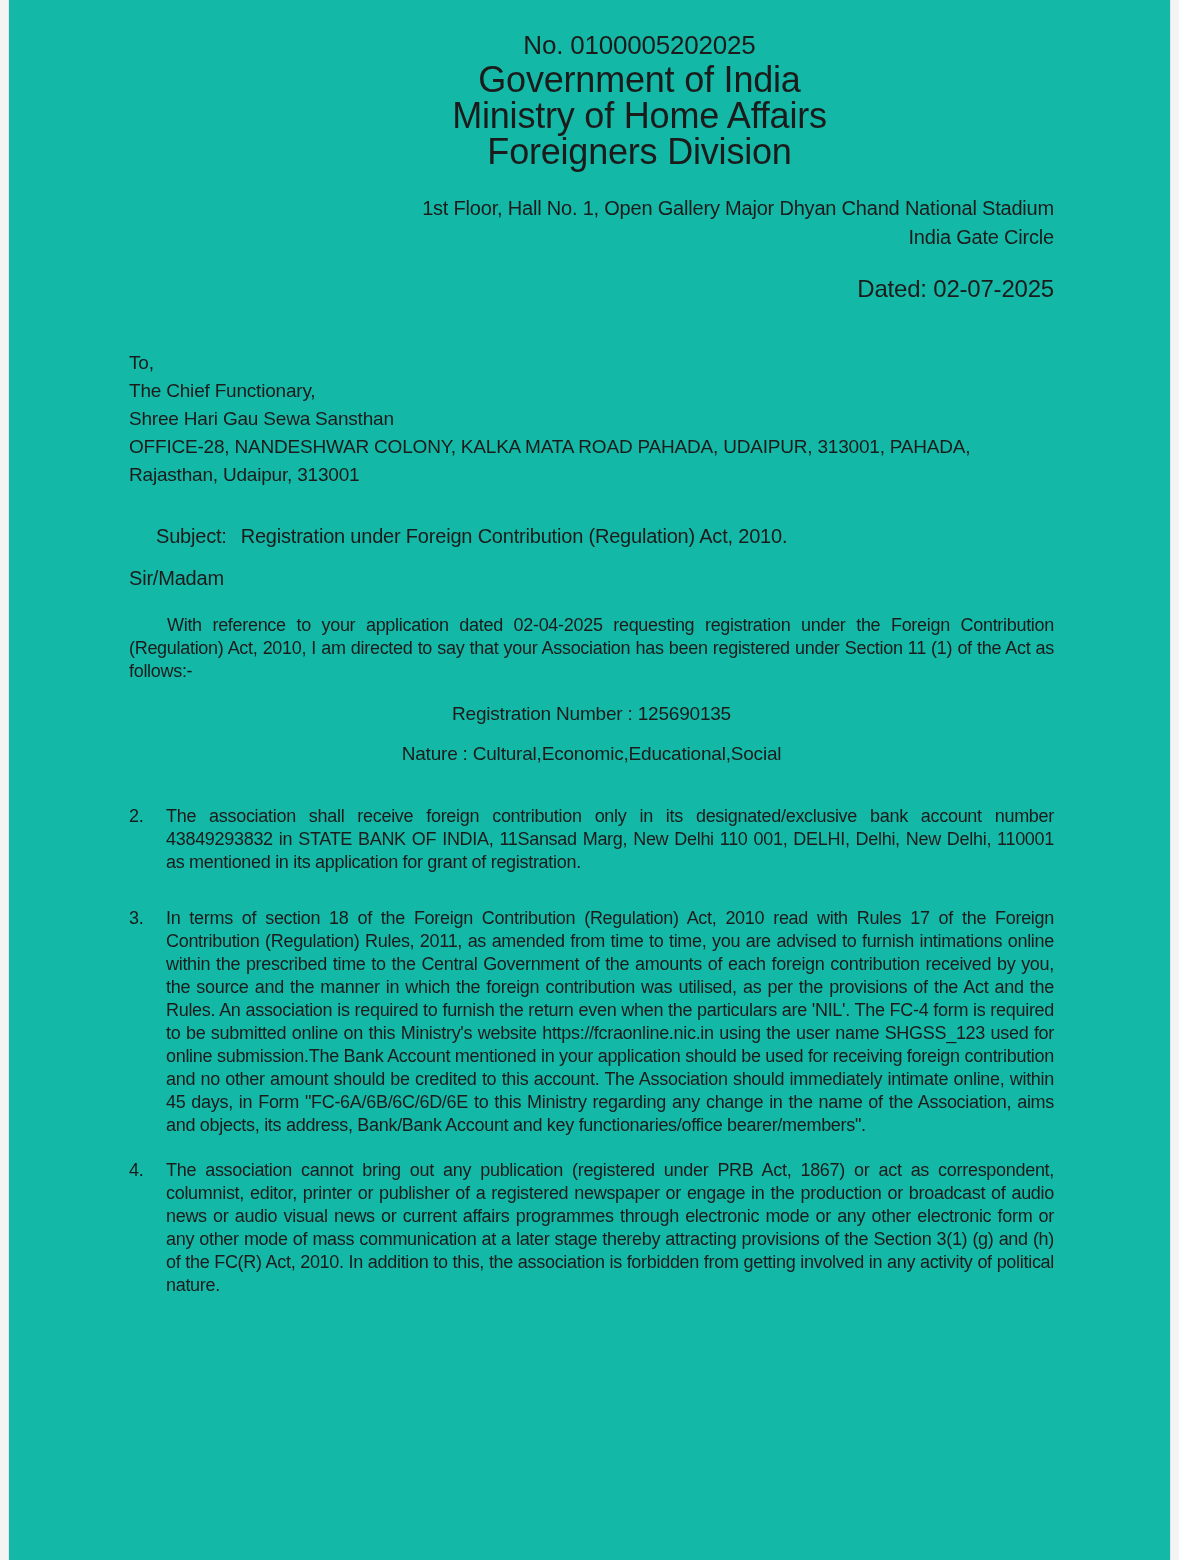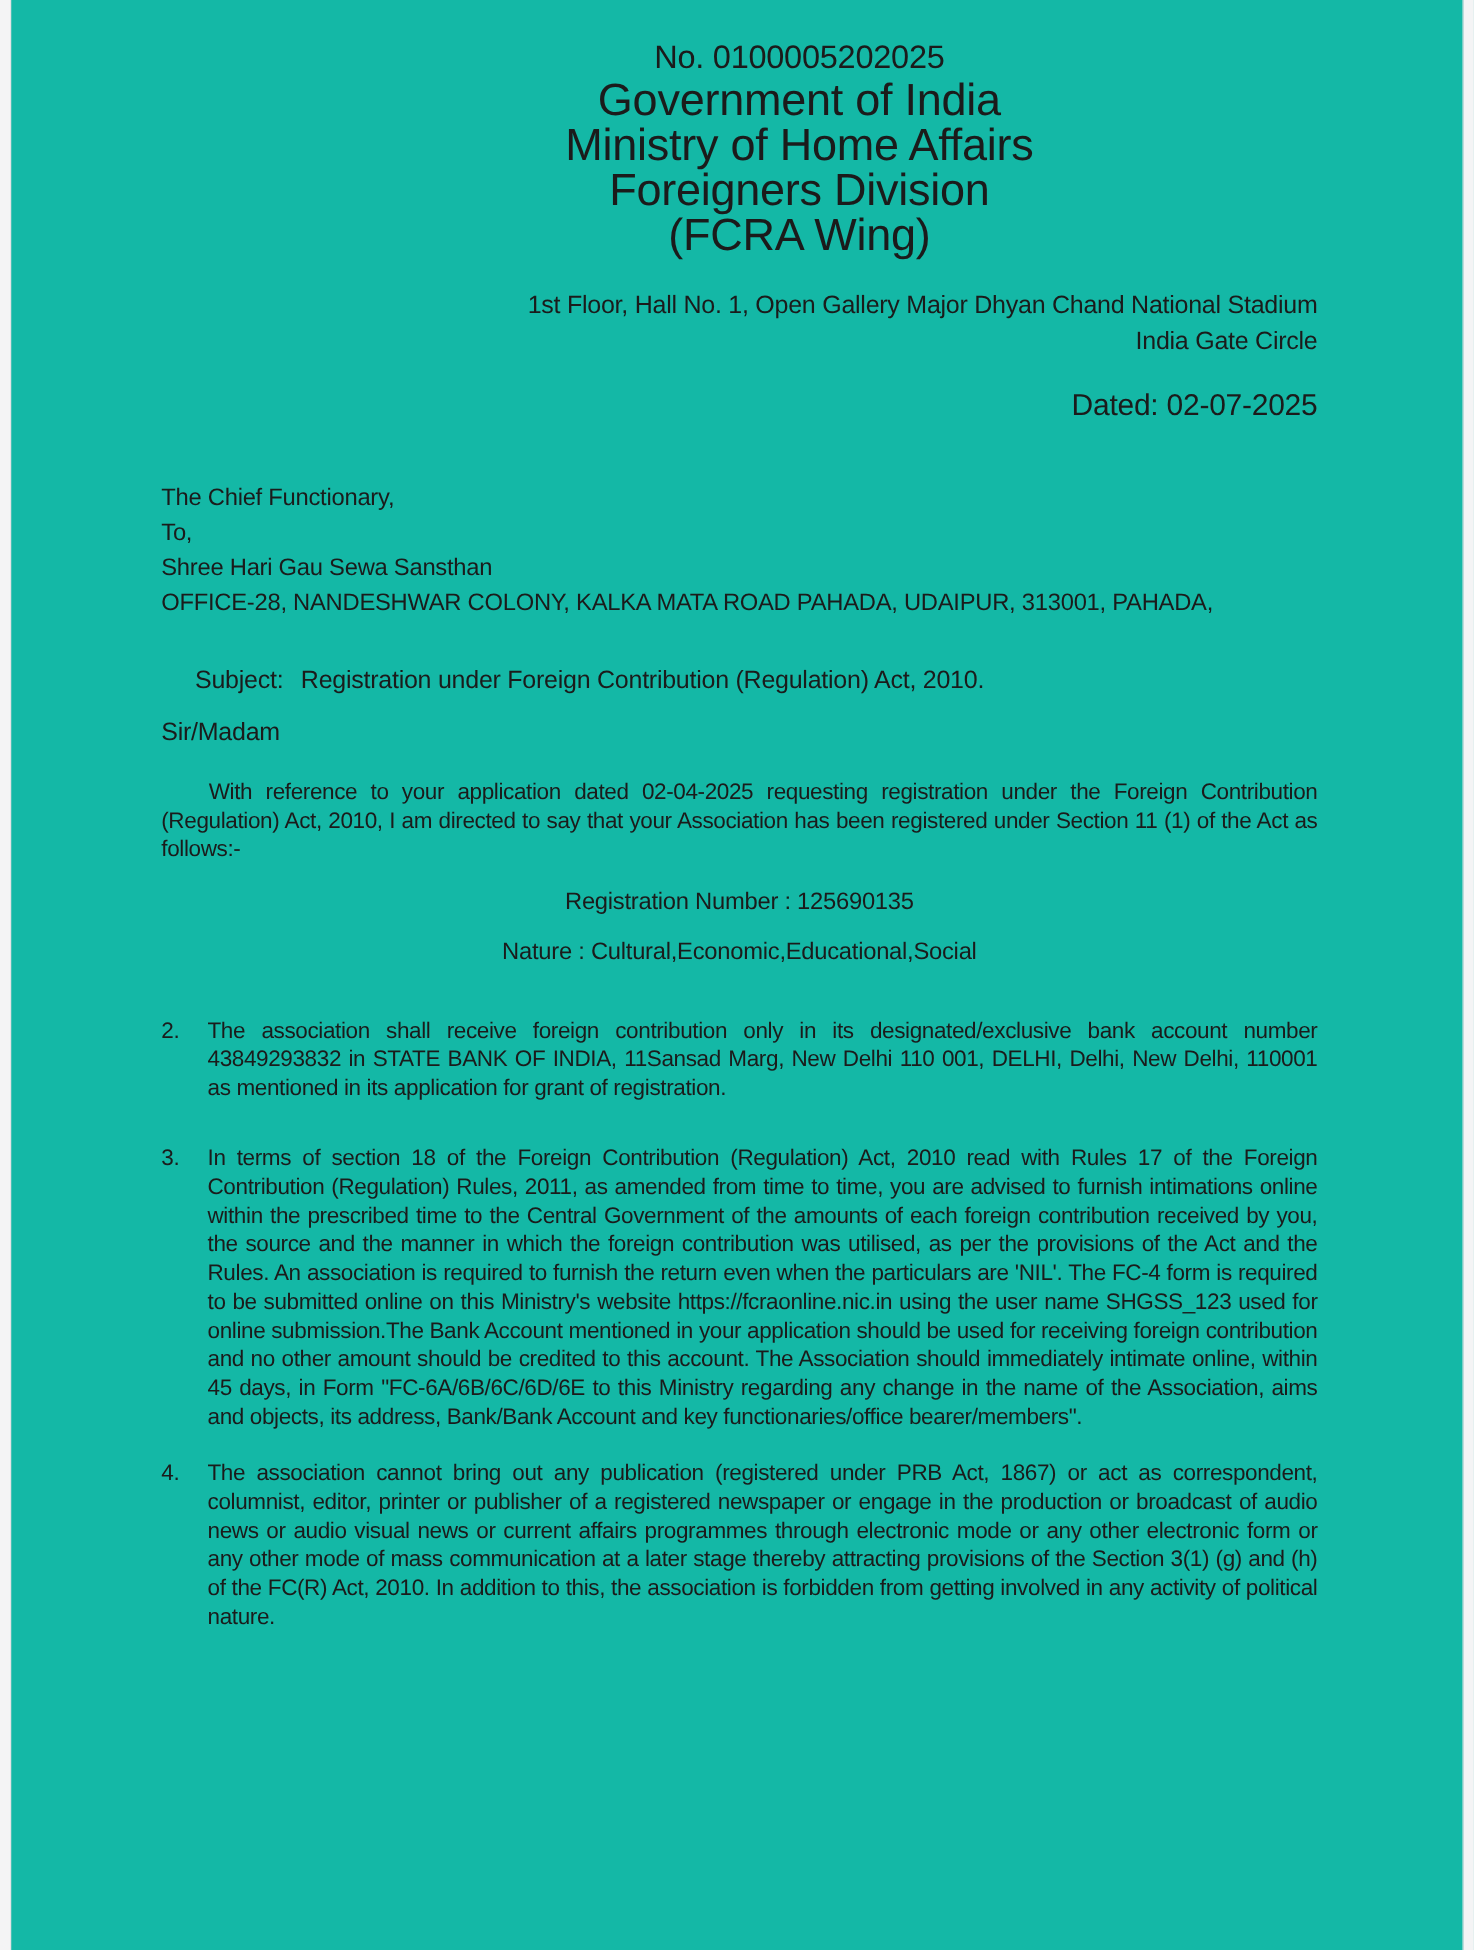--- a/index.html
+++ b/index.html
@@ -110,34 +110,34 @@
 </head>
 <body>
 
 <div class="page">
 
   <div class="ref-no">No. 0100005202025</div>
 
   <div class="doc-title">Government of India</div>
   <div class="doc-title">Ministry of Home Affairs</div>
   <div class="doc-title">Foreigners Division</div>
-  <div class="doc-title">(FCRA Wing)</div>
 
   <div class="office-address">
     <div>1st Floor, Hall No. 1, Open Gallery Major Dhyan Chand National Stadium</div>
     <div>India Gate Circle</div>
   </div>
 
   <div class="dated">Dated: 02-07-2025</div>
 
   <div class="recipient">
+    <div>To,</div>
     <div>The Chief Functionary,</div>
-    <div>To,</div>
     <div>Shree Hari Gau Sewa Sansthan</div>
     <div>OFFICE-28, NANDESHWAR COLONY, KALKA MATA ROAD PAHADA, UDAIPUR, 313001, PAHADA,</div>
+    <div>Rajasthan, Udaipur, 313001</div>
   </div>
 
   <div class="subject-row">
     <span class="subject-label">Subject:</span>
     <span class="subject-text">Registration under Foreign Contribution (Regulation) Act, 2010.</span>
   </div>
 
   <div class="greeting">Sir/Madam</div>
 
   <div class="intro">With reference to your application dated 02-04-2025 requesting registration under the Foreign Contribution (Regulation) Act, 2010, I am directed to say that your Association has been registered under Section 11 (1) of the Act as follows:-</div>

